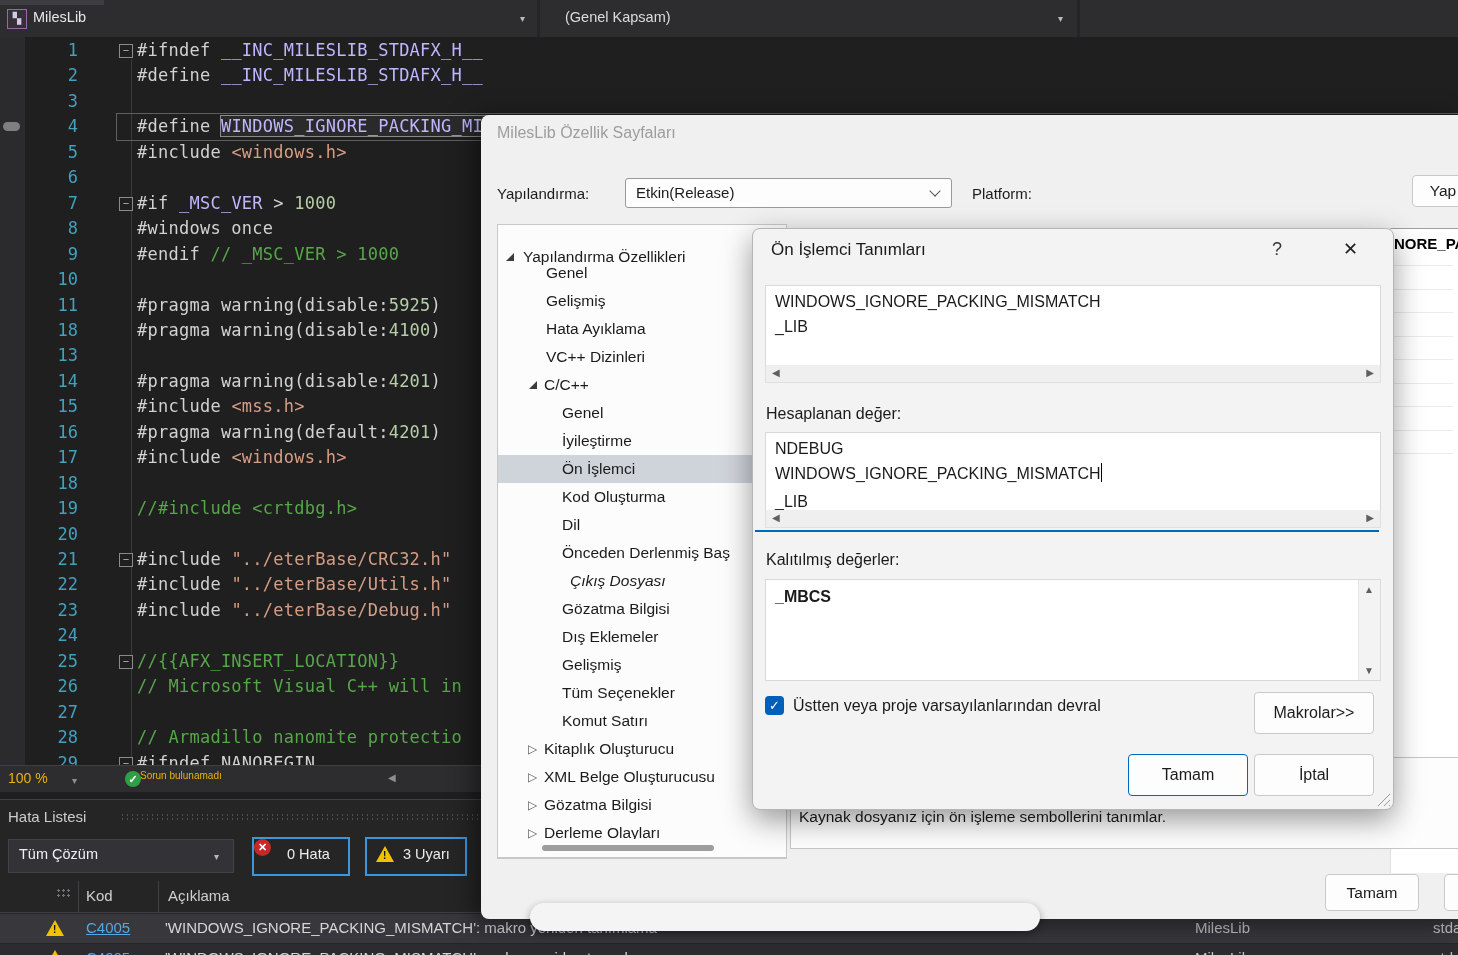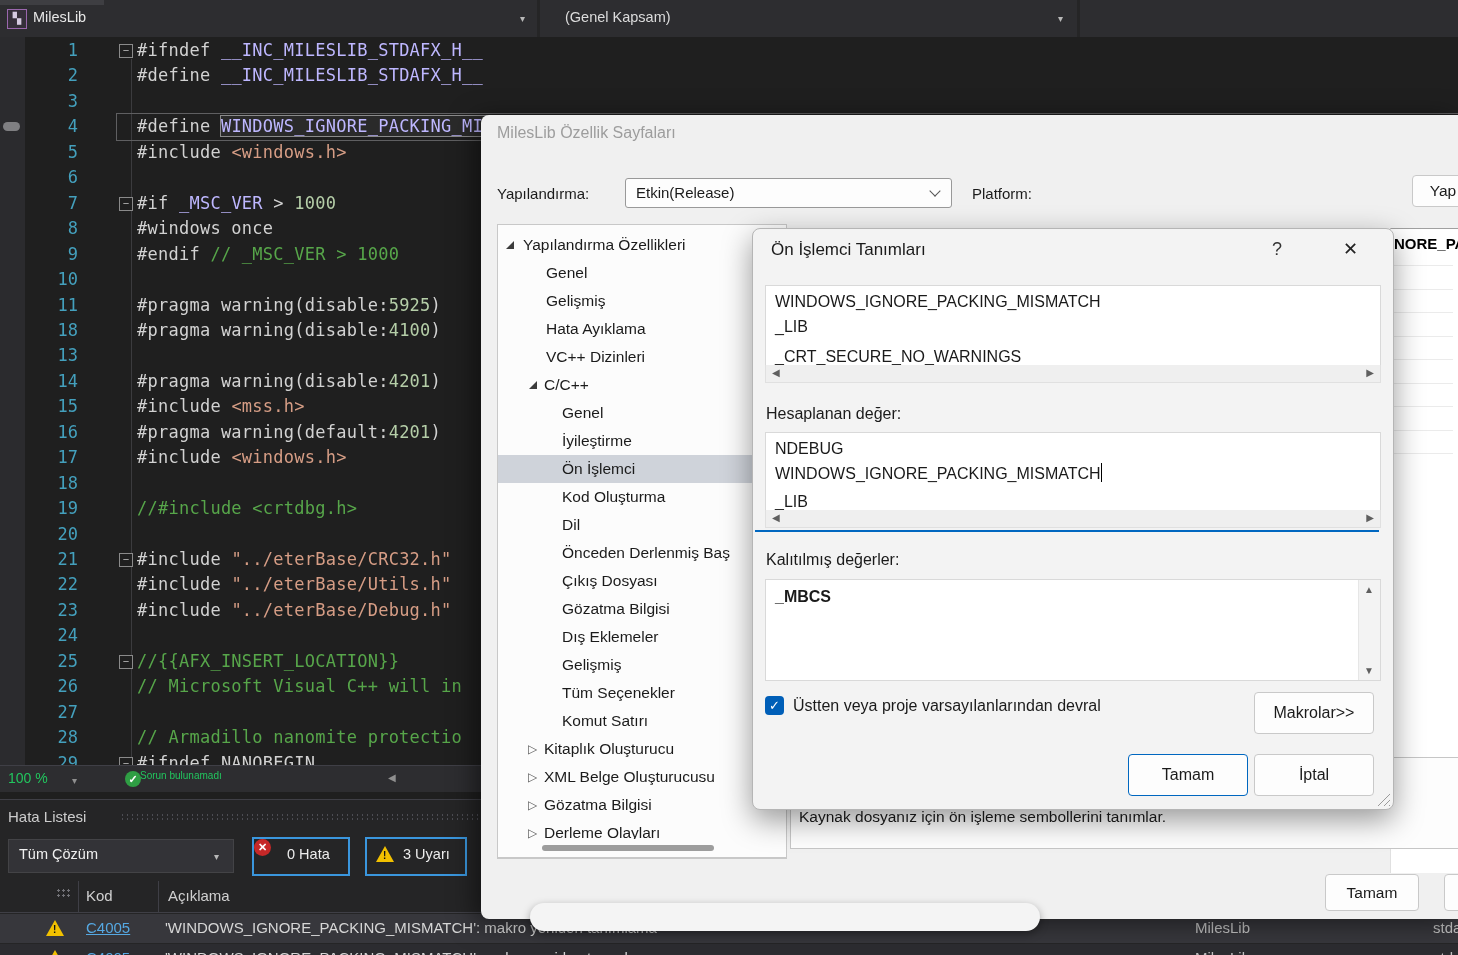--- a/index.html
+++ b/index.html
@@ -24,21 +24,21 @@
   .code-line{position:absolute;left:137px;white-space:pre;font-family:"DejaVu Sans Mono",monospace;
              font-size:17px;line-height:25.45px;height:25.45px;letter-spacing:0.25px;}
   .fold-box{position:absolute;left:119px;width:12px;height:12px;border:1px solid #8a8a8a;background:#1f1f1f;
             color:#c0c0c0;font-size:11px;line-height:11px;text-align:center;z-index:2;}
   .cur-line{left:116px;width:1342px;height:26px;border:1px solid #5f5f61;}
   .c-dir{color:#d2d2d2;} .c-macro{color:#beb7ff;} .c-str{color:#d69d85;}
   .c-com{color:#57a64a;} .c-num{color:#b5cea8;}
   .tk-box{outline:1px solid #8a8a8a;background:rgba(150,150,150,.10);}
   
   .statusbar{left:0;top:765px;width:1458px;height:26px;background:#2d2d30;border-top:1px solid #3f3f46;}
-  .sb-text{top:4px;color:#22c55e;font-size:14px;}
+  .sb-text{top:4px;color:#eab308;font-size:14px;}
   .ok-circle{left:125px;top:5px;width:16px;height:16px;border-radius:50%;background:#2f9e44;
              color:#fff;font-size:11px;line-height:16px;text-align:center;font-weight:bold;}
   .sb-arrow{color:#8f8f8f;font-size:10px;top:6px;}
   
   .errorpanel{left:0;top:799px;width:1458px;height:156px;background:#252526;border-top:1px solid #3f3f46;}
   .ep-title{left:8px;top:8px;color:#cccccc;font-size:15px;}
   .ep-dots{left:120px;top:13px;width:358px;height:9px;
            background-image:radial-gradient(circle,#4d4d53 1px,transparent 1.1px);background-size:5px 4px;}
   .ep-combo{left:8px;top:39px;width:224px;height:32px;background:#333337;border:1px solid #434346;}
   .ep-combo-text{left:10px;top:6px;color:#f0f0f0;font-size:14.5px;}
@@ -253,21 +253,21 @@
     <div class="abs dlg-label" style="left:16px;top:70px">Yapılandırma:</div>
     <div class="abs combo" style="left:144px;top:63px;width:325px">
       <div class="abs combo-text">Etkin(Release)</div>
       <div class="chev" style="right:12px;top:8px"></div>
     </div>
     <div class="abs dlg-label" style="left:491px;top:70px">Platform:</div>
     <div class="abs btn-light" style="left:931px;top:60px;width:60px;height:30px;line-height:30px;overflow:hidden">Yap</div>
 
     <div class="abs treepanel">
       <div id="tree-items">
-          <div class="tree-item" style="top: 6px; text-align: right;">
+          <div class="tree-item" style="top: 18px; text-align: right;">
             <div class="tree-exp" style="left: 8px;"></div>
             <span style="position: absolute; left: 25px;">Yapılandırma Özellikleri</span>
           </div>
           <div class="tree-item" style="top: 34px;">
             <span style="position: absolute; left: 48px;">Genel</span>
           </div>
           <div class="tree-item" style="top: 62px;">
             <span style="position: absolute; left: 48px;">Gelişmiş</span>
           </div>
           <div class="tree-item" style="top: 90px;">
@@ -292,21 +292,21 @@
           <div class="tree-item" style="top: 258px;">
             <span style="position: absolute; left: 64px;">Kod Oluşturma</span>
           </div>
           <div class="tree-item" style="top: 286px;">
             <span style="position: absolute; left: 64px;">Dil</span>
           </div>
           <div class="tree-item" style="top: 314px;">
             <span style="position: absolute; left: 64px;">Önceden Derlenmiş Baş</span>
           </div>
           <div class="tree-item" style="top: 342px;">
-            <span style="position: absolute; left: 64px;">Çıkış Dosyası</span>
+            <span style="position: absolute; left: 72px; font-style: italic;">Çıkış Dosyası</span>
           </div>
           <div class="tree-item" style="top: 370px;">
             <span style="position: absolute; left: 64px;">Gözatma Bilgisi</span>
           </div>
           <div class="tree-item" style="top: 398px;">
             <span style="position: absolute; left: 64px;">Dış Eklemeler</span>
           </div>
           <div class="tree-item" style="top: 426px;">
             <span style="position: absolute; left: 64px;">Gelişmiş</span>
           </div>
@@ -364,21 +364,20 @@
   </div>
 
   <div class="abs subdialog" style="z-index:20">
     <div class="abs sd-title">Ön İşlemci Tanımları</div>
     <div class="abs sd-help">?</div>
     <div class="abs sd-close">✕</div>
 
     <div class="sd-field" style="top:56px;height:80px" id="values-box">
         <div class="sd-line" style="top: 5px;">WINDOWS_IGNORE_PACKING_MISMATCH</div>
         <div class="sd-line" style="top: 30px;">_LIB</div>
-        <div class="sd-line" style="top: 60px;">_CRT_SECURE_NO_WARNINGS</div>
       </div>
     <div class="sd-hscroll" style="top:136px">
       <span class="scroll-ar" style="left:6px">◀</span>
       <span class="scroll-ar" style="right:6px">▶</span>
     </div>
 
     <div class="sd-label" style="top:176px">Hesaplanan değer:</div>
     <div class="sd-field" style="top:203px;height:78px" id="computed-box">
         <div class="sd-line" style="top: 5px;">NDEBUG</div>
         <div class="sd-line" style="top: 30px;">WINDOWS_IGNORE_PACKING_MISMATCH<span class="cursorbar"></span></div>

